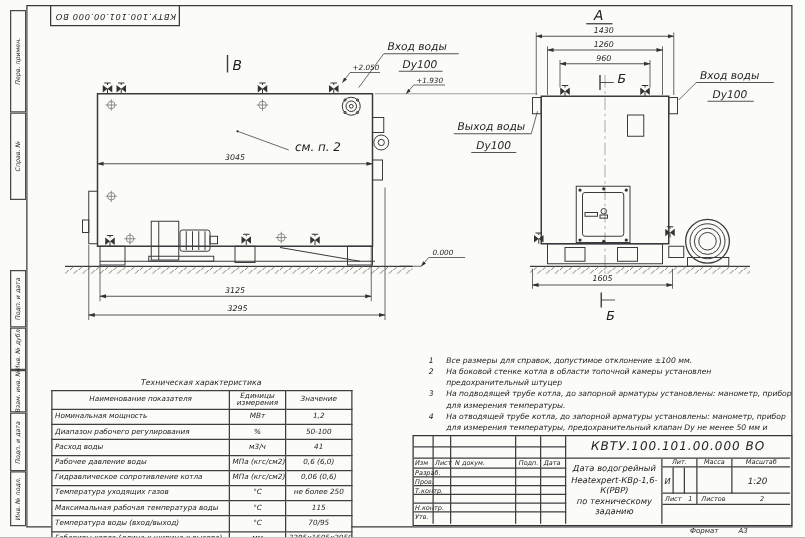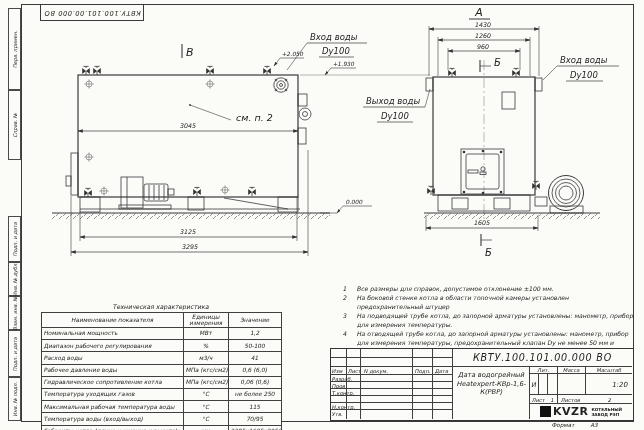--- a/index.html
+++ b/index.html
@@ -386,48 +386,41 @@
     <div class="tb" style="left:1px;top:41px;">Т.контр.</div>
     <div class="tb" style="left:1px;top:55px;">Н.контр.</div>
     <div class="tb" style="left:1px;top:62px;">Утв.</div>
 
     <div class="tb bB cc docnum" style="left:122px;top:0;width:179px;height:18px;">КВТУ.100.101.00.000 ВО</div>
 
     <div class="tb bR" style="left:122px;top:18px;width:77px;height:52px;"></div>
     <div class="tb prod" style="left:122px;top:22px;width:77px;">
       <div>Дата водогрейный</div>
       <div>Heatexpert-КВр-1,6-К(РВР)</div>
+      <div>по техническому заданию</div>
     </div>
 
     <div class="tb bB bR cc" style="left:199px;top:18px;width:28px;height:7px;">Лит.</div>
     <div class="tb bB bR cc" style="left:227px;top:18px;width:28px;height:7px;">Масса</div>
     <div class="tb bB cc" style="left:255px;top:18px;width:46px;height:7px;">Масштаб</div>
     <div class="tb bR cc" style="left:199px;top:25px;width:9px;height:21px;font-size:6.5px;">И</div>
     <div class="tb bR" style="left:208px;top:25px;width:9px;height:21px;"></div>
     <div class="tb bR" style="left:217px;top:25px;width:10px;height:21px;"></div>
     <div class="tb bR" style="left:227px;top:25px;width:28px;height:21px;"></div>
-    <div class="tb cc" style="left:266px;top:25px;width:46px;height:21px;font-size:7px;">1:20</div>
+    <div class="tb cc" style="left:252px;top:25px;width:46px;height:21px;font-size:7px;">1:20</div>
     <div class="tb bB" style="left:199px;top:25px;width:102px;height:21px;"></div>
 
     <div class="tb bB bR" style="left:199px;top:46px;width:28px;height:9px;">
       <span style="position:absolute;left:2px;top:2px;">Лист</span>
       <span style="position:absolute;right:3px;top:2px;">1</span>
     </div>
     <div class="tb bB" style="left:227px;top:46px;width:74px;height:9px;">
       <span style="position:absolute;left:3px;top:2px;">Листов</span>
       <span style="position:absolute;left:50px;top:2px;">2</span>
     </div>
 
-    <div class="tb" style="left:199px;top:55px;width:102px;height:15px;display:flex;align-items:center;justify-content:center;">
-      <span class="kvzr-box"></span>
-      <span class="kvzr">KVZR</span>
-      <span class="company" style="margin-left:3px;">
-        <div>КОТЕЛЬНЫЙ</div>
-        <div>ЗАВОД РЭП</div>
-      </span>
-    </div>
   </div>
 
   <div class="format">
     <span>Формат</span>
     <span>А3</span>
   </div>
 </div>
 
 </body></html>

